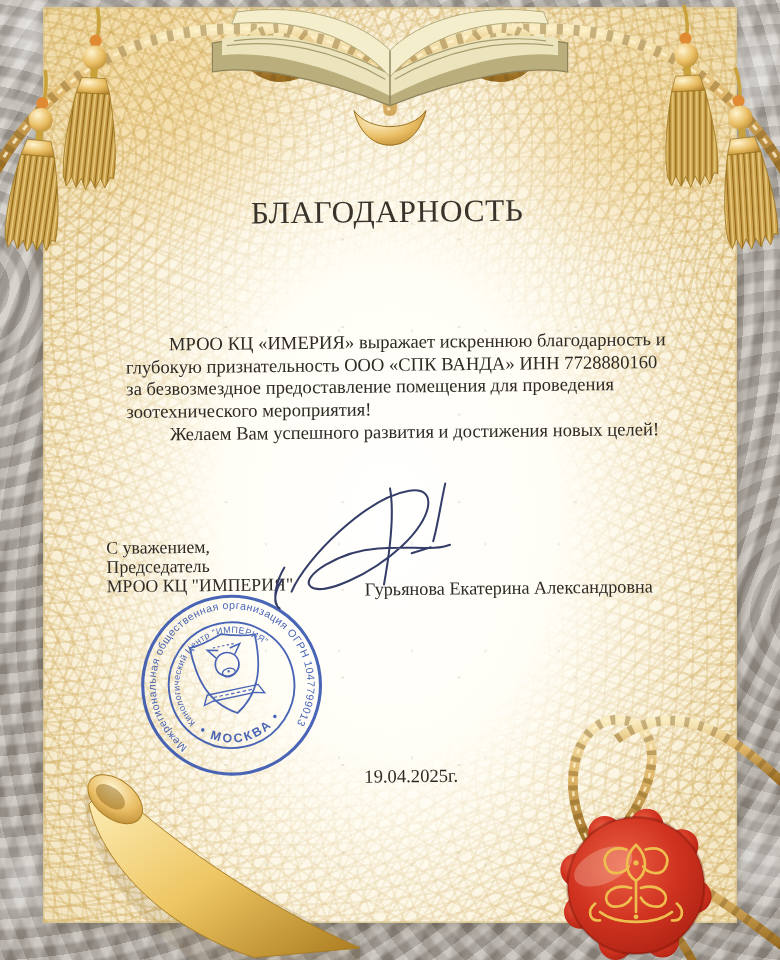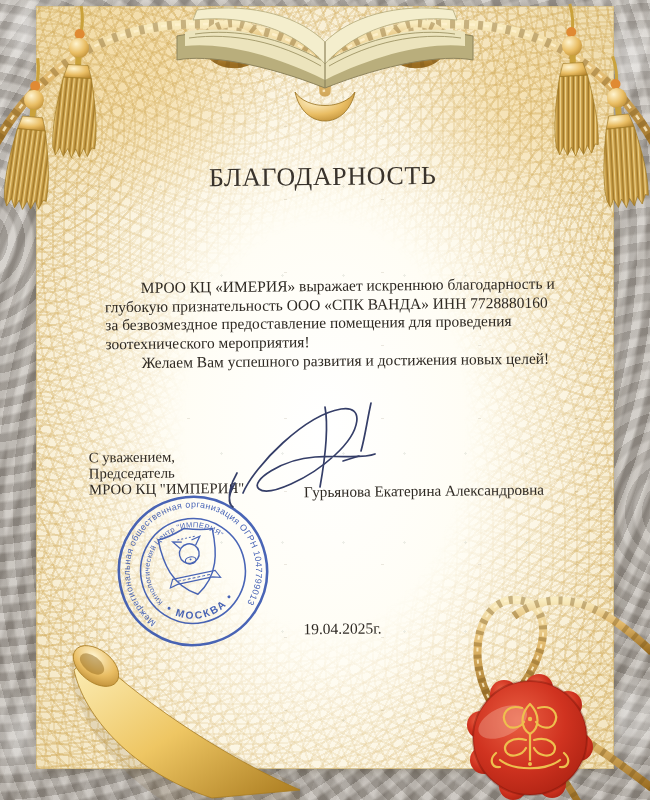--- a/index.html
+++ b/index.html
@@ -53,21 +53,21 @@
   
   .text-layer{position:absolute;inset:0;transform:rotate(-0.6deg);color:#2f2a24;}
   .title{
     position:absolute;top:162px;left:0;right:0;text-align:center;
     font-size:26px;letter-spacing:.6px;color:#39332c;
   }
   .body-text{position:absolute;left:106px;top:277px;width:456px;font-size:15.5px;line-height:18.7px;}
   .body-text .indent{text-indent:36px;}
   .signoff{position:absolute;left:88px;top:448px;font-size:14.8px;line-height:15.9px;}
   .signatory{position:absolute;left:303px;top:483px;font-size:15.2px;}
-  .date{position:absolute;left:301px;top:620px;font-size:15.5px;}
+  .date{position:absolute;left:301px;top:639px;font-size:15.5px;}
   
   svg{position:absolute;display:block;}
   .top-deco{left:0;top:0;width:650px;height:262px;}
   .curl{left:62px;top:632px;width:240px;height:168px;}
   .stamp{left:114px;top:492px;width:158px;height:158px;}
   .signature{left:225px;top:397px;width:152px;height:113px;}
   .seal{left:410px;top:556px;width:240px;height:244px;}
 </style>
 </head>
 <body>

